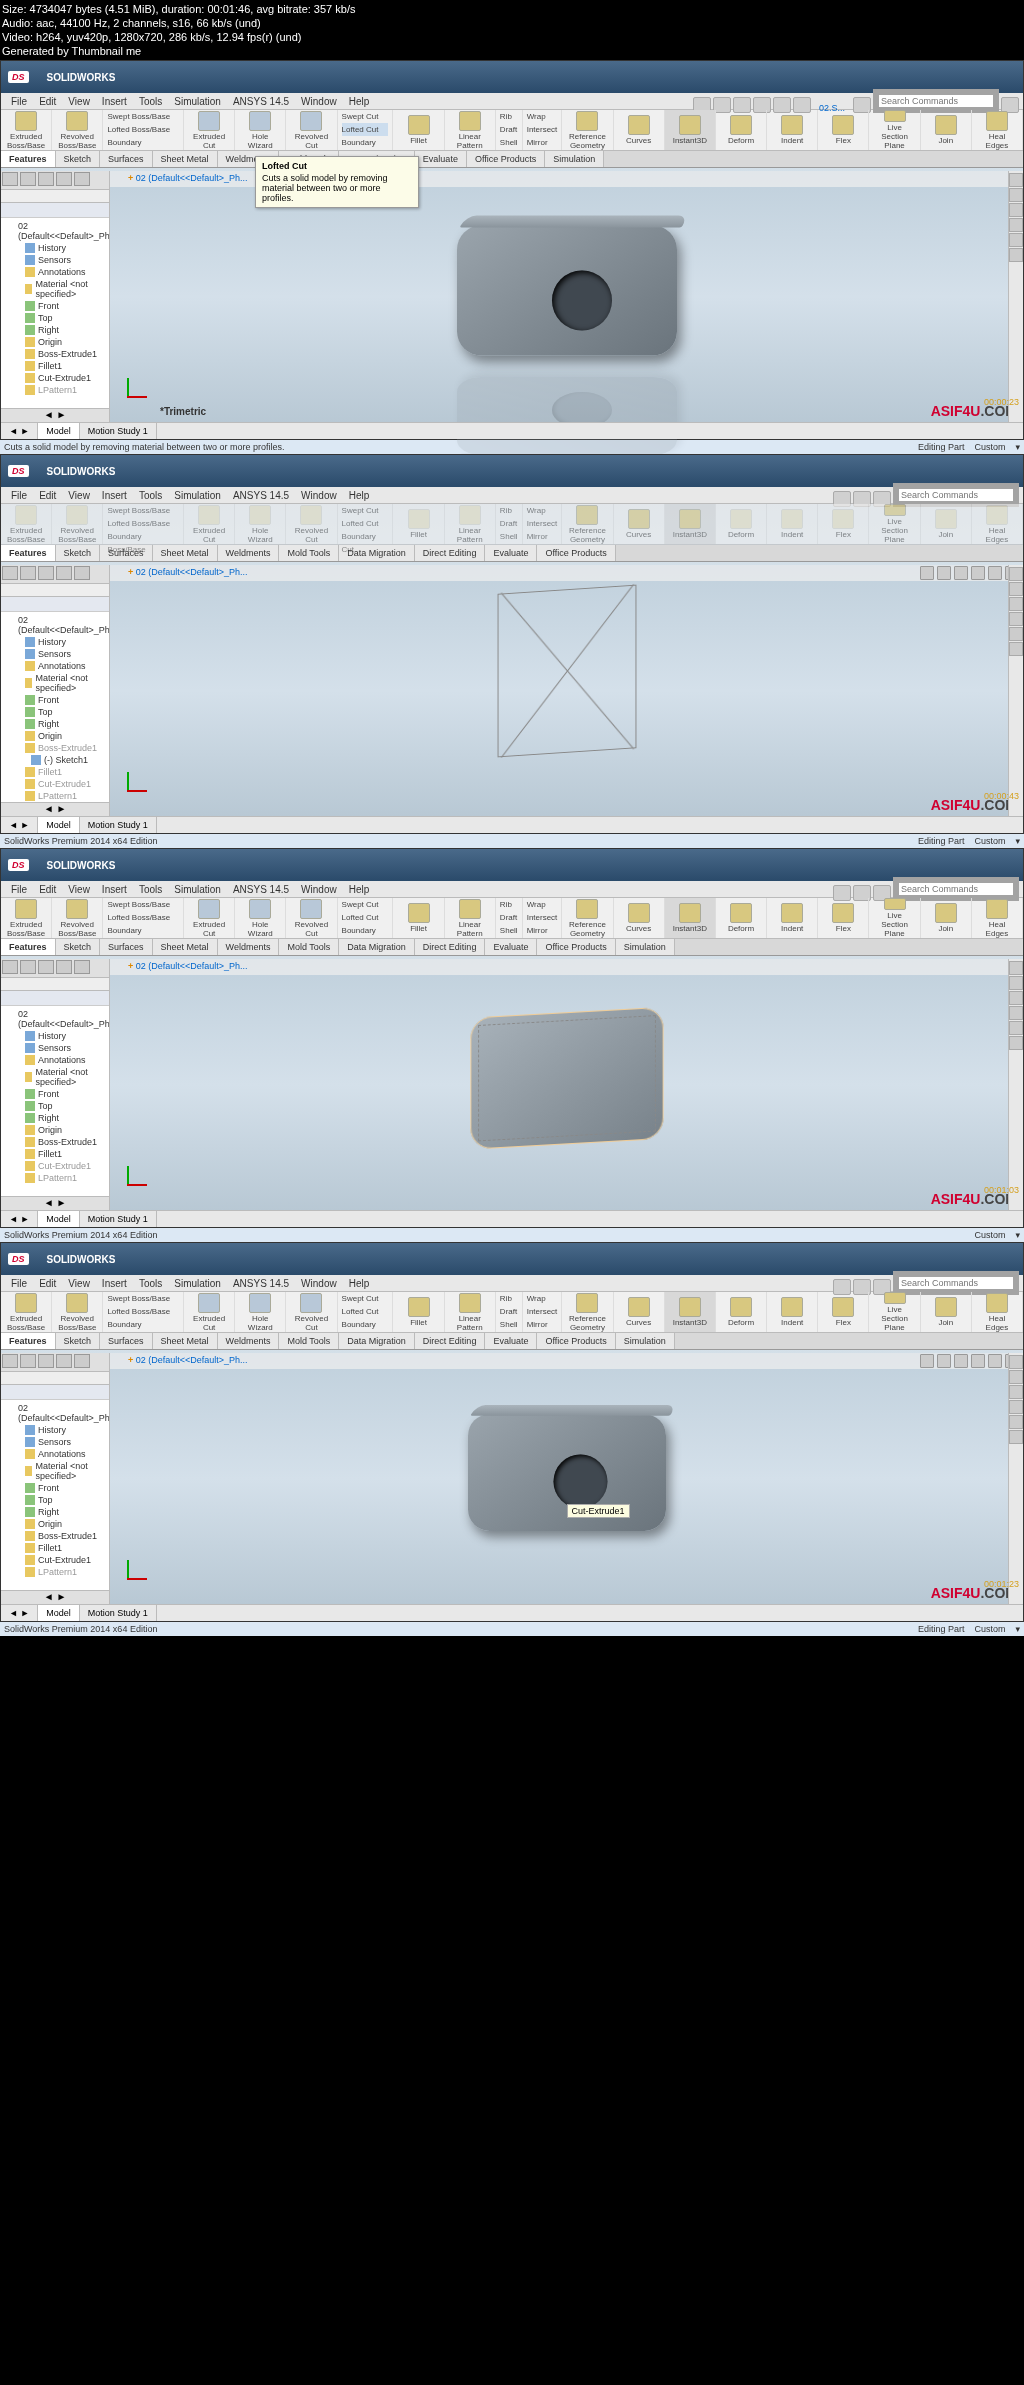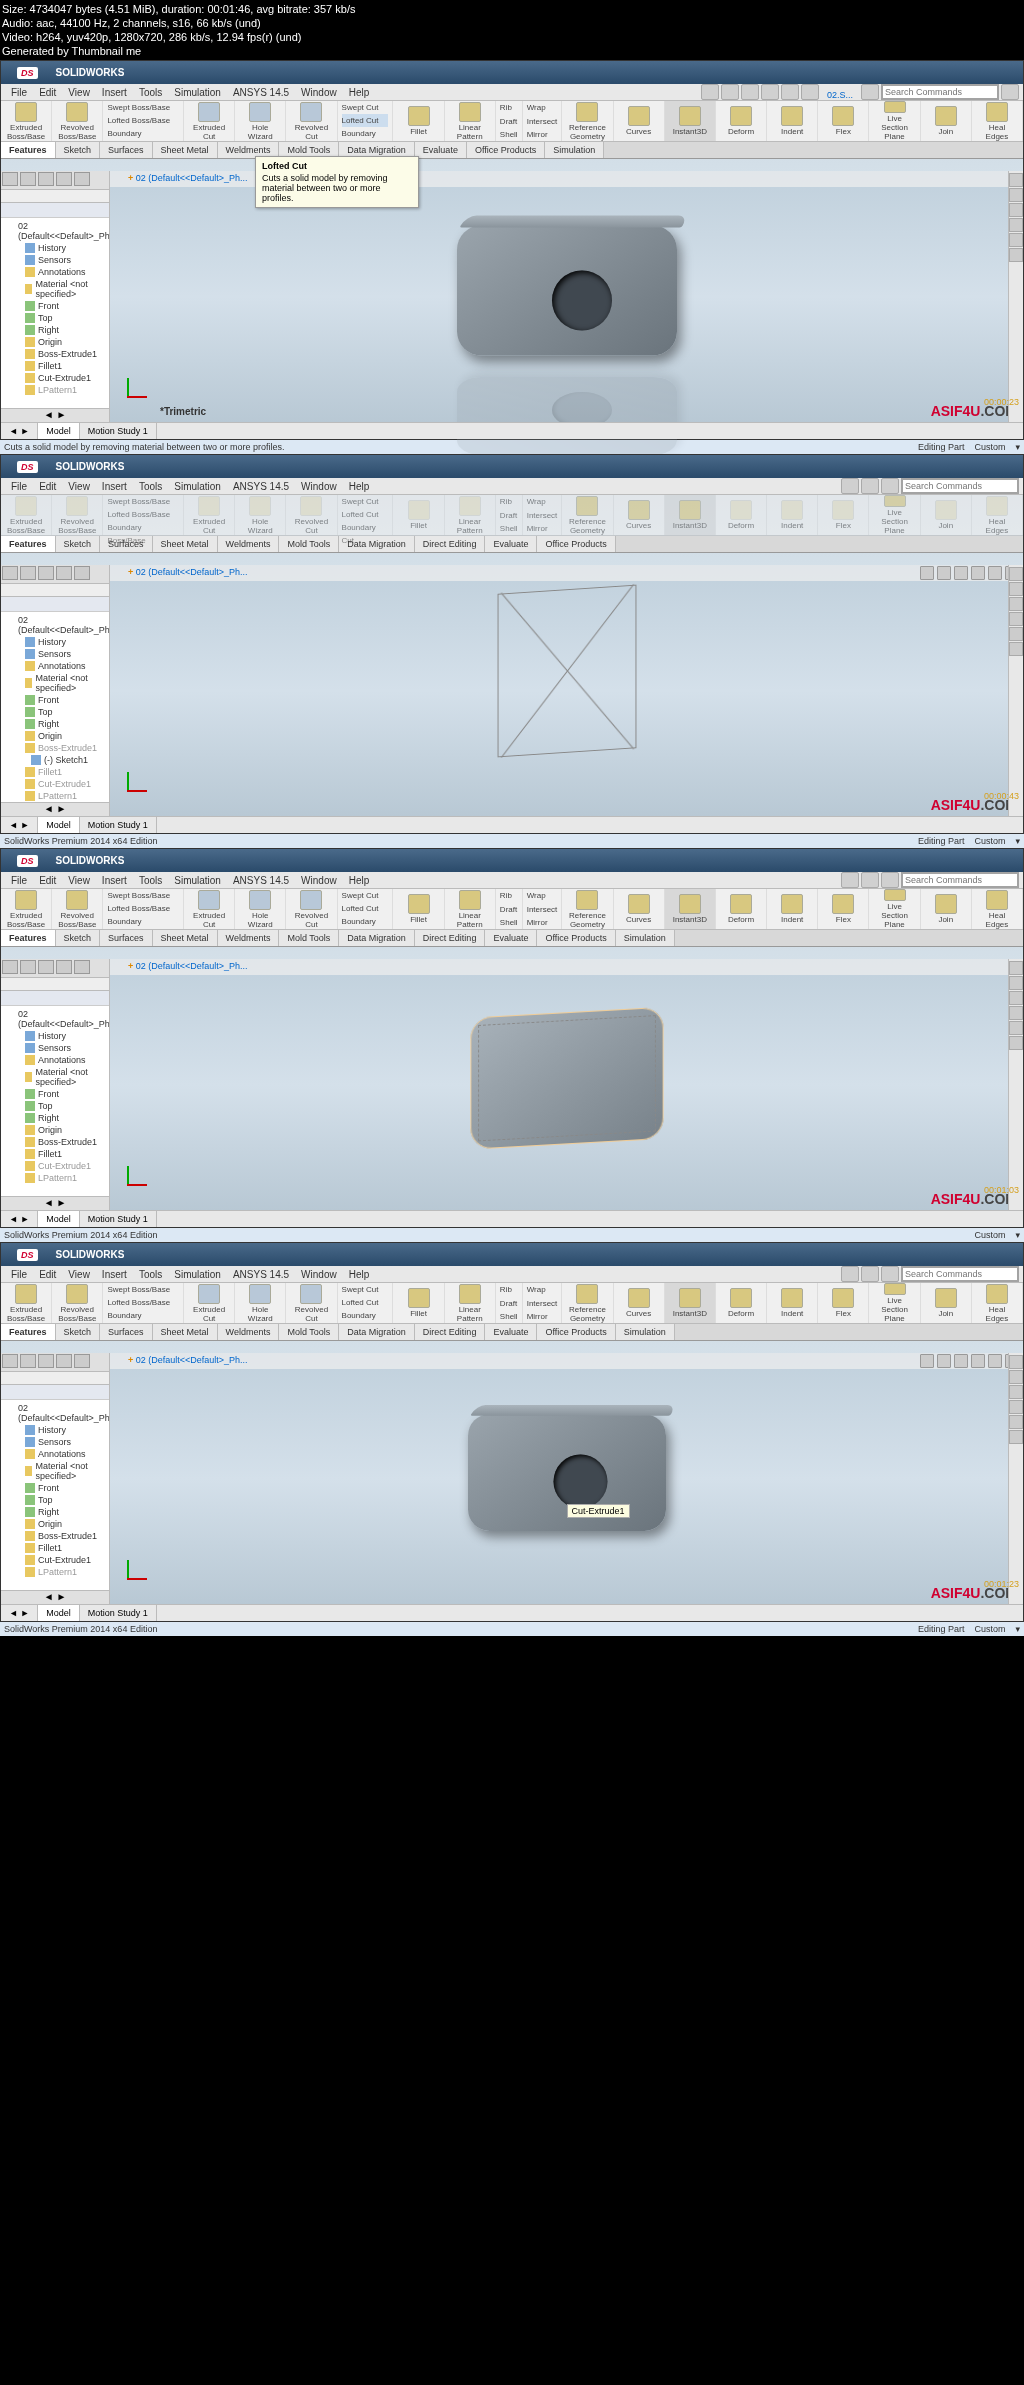--- a/index.html
+++ b/index.html
@@ -1,32 +1,32 @@
 <!DOCTYPE html>
 <html><head>
 <meta charset="utf-8">
 <style>
 body{margin:0;background:#000;font-family:Arial,sans-serif;font-size:10px;width:1024px}
 .meta{color:#fff;background:#000;padding:2px;font-size:11px;line-height:14px}
 .frame{position:relative;height:378px;background:linear-gradient(180deg,#c8d4df 0%,#d8e4ec 40%,#c8d4df 100%);border:1px solid #333}
-.titlebar{height:23px;background:linear-gradient(180deg,#4a6a8a,#2a4a6a);display:flex;align-items:center;padding:0 16px;color:#fff;font-size:10px}
+.titlebar{height:32px;background:linear-gradient(180deg,#4a6a8a,#2a4a6a);display:flex;align-items:center;padding:0 7px;color:#fff;font-size:10px}
 .titlebar .logo{font-weight:bold;font-style:italic;color:#d00030;background:#fff;padding:1px 4px;border-radius:2px;font-size:9px}
 .titlebar .sw{color:#fff;margin-left:18px}
 .menubar{height:16px;background:#e8e8e8;display:flex;align-items:center;padding:0 4px;border-bottom:1px solid #bbb}
 .menubar span{padding:0 6px;font-size:10px;color:#333}
 .tb-btn{width:16px;height:14px;background:#d0d0d0;border:1px solid #aaa;border-radius:2px}
 .search{margin-left:auto;display:flex;align-items:flex-end;gap:2px}
-.search input{width:110px;height:12px;font-size:9px;border:2px solid #a3a3a3;padding:0 2px}
+.search input{width:110px;height:12px;font-size:9px;border:6px solid #a3a3a3;padding:0 2px}
 .ribbon{height:40px;background:#f0f0f0;display:flex;border-bottom:1px solid #bbb}
 .rg{display:flex;flex-direction:column;align-items:center;justify-content:center;border-right:1px solid #ddd;padding:0 4px;font-size:8px;color:#444;text-align:center}
 .rg.big{width:44px}
 .rg .ico{width:20px;height:18px;background:#d8c880;border:1px solid #aa9;border-radius:2px;margin-bottom:1px}
 .rg .ico.cut{background:#b8c8d8}
 .rg .ico.dim{opacity:0.4}
-.rg-list{display:flex;flex-direction:column;font-size:8px;padding:0 4px;justify-content:space-between;border-right:1px solid #ddd}
+.rg-list{display:flex;flex-direction:column;font-size:8px;padding:0 4px;justify-content:flex-start;border-right:1px solid #ddd}
 .rg-list div{color:#444;line-height:13px}
 .tabbar{height:16px;background:#d8d8d8;display:flex;align-items:center;border-bottom:1px solid #999}
 .tab{padding:0 8px;height:100%;display:flex;align-items:center;font-size:9px;color:#333;border-right:1px solid #bbb;background:#e8e8e8}
 .tab.active{background:#fff;font-weight:bold}
 .workarea{position:absolute;top:110px;bottom:16px;left:0;right:0;display:flex}
 .sidebar{width:108px;background:#f8f8f8;border-right:1px solid #bbb;display:flex;flex-direction:column}
 .side-icons{height:16px;background:#e0e0e0;display:flex;gap:2px;padding:1px;border-bottom:1px solid #bbb}
 .side-icons div{width:14px;height:12px;background:#ccc;border:1px solid #999}
 .side-sel{height:12px;background:#eee;border-bottom:1px solid #bbb}
 .side-row{height:14px;background:#e4e8f0;border-bottom:1px solid #ccc}

